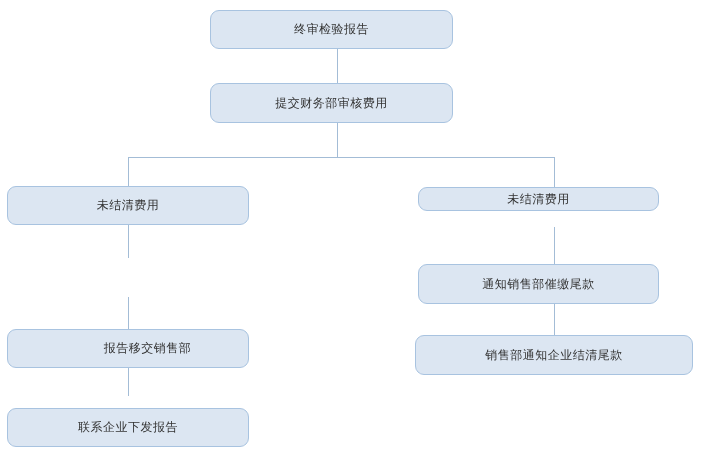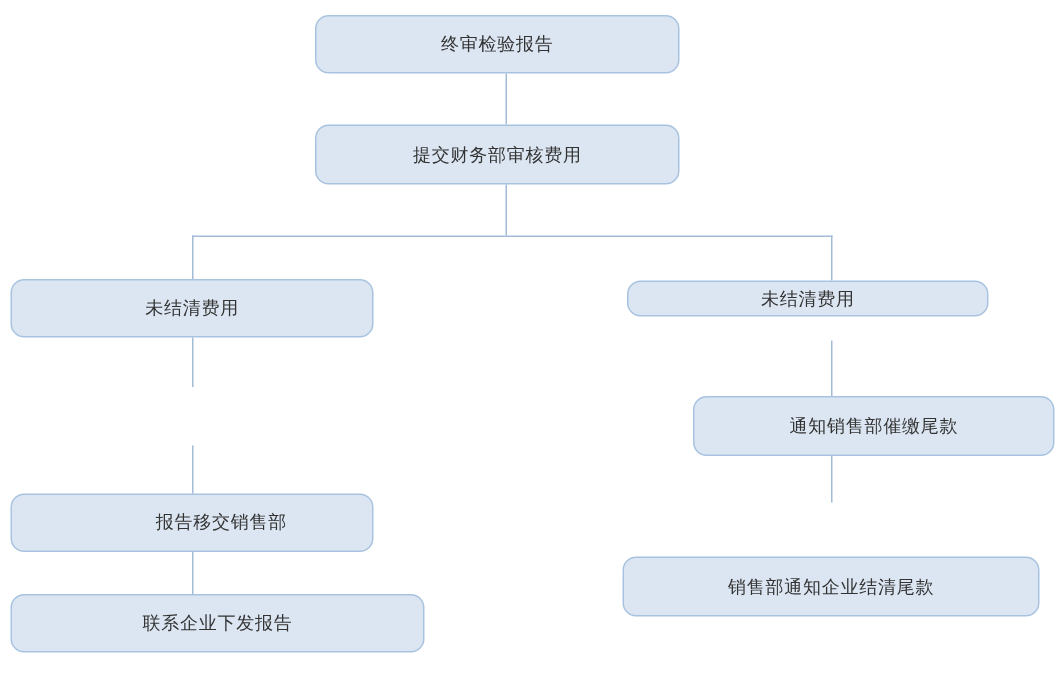--- a/index.html
+++ b/index.html
@@ -35,24 +35,24 @@
   }
   .line.v { width: 1px; }
   .line.h { height: 1px; }
 
   
   #node-final-report        { left: 210px; top: 10px;  width: 243px; height: 39px; }
   #node-submit-finance      { left: 210px; top: 83px;  width: 243px; height: 40px; }
   #node-fees-settled        { left: 7px;   top: 186px; width: 242px; height: 39px; }
   #node-stamp-seal          { left: 7px;   top: 258px; width: 242px; height: 39px; }
   #node-report-to-sales     { left: 7px;   top: 329px; width: 242px; height: 39px; padding-left: 39px; }
-  #node-contact-issue       { left: 7px;   top: 396px; width: 276px; height: 39px; }
+  #node-contact-issue       { left: 7px;   top: 408px; width: 242px; height: 39px; }
   #node-fees-unsettled      { left: 418px; top: 187px; width: 241px; height: 24px; }
-  #node-notify-sales        { left: 418px; top: 264px; width: 241px; height: 40px; margin-left: 44px; }
-  #node-sales-notify        { left: 415px; top: 335px; width: 278px; height: 40px; margin-top: 36px; }
+  #node-notify-sales        { left: 418px; top: 264px; width: 241px; height: 40px; }
+  #node-sales-notify        { left: 415px; top: 335px; width: 278px; height: 40px; }
 
   
   #ln-a-b          { left: 337px; top: 49px;  height: 34px; }
   #ln-b-down       { left: 337px; top: 123px; height: 34px; }
   #ln-split        { left: 128px; top: 157px; width: 427px; }
   #ln-split-left   { left: 128px; top: 157px; height: 29px; }
   #ln-split-right  { left: 554px; top: 157px; height: 30px; }
   #ln-c-d          { left: 128px; top: 225px; height: 33px; }
   #ln-d-e          { left: 128px; top: 297px; height: 32px; }
   #ln-e-f          { left: 128px; top: 368px; height: 28px; }

